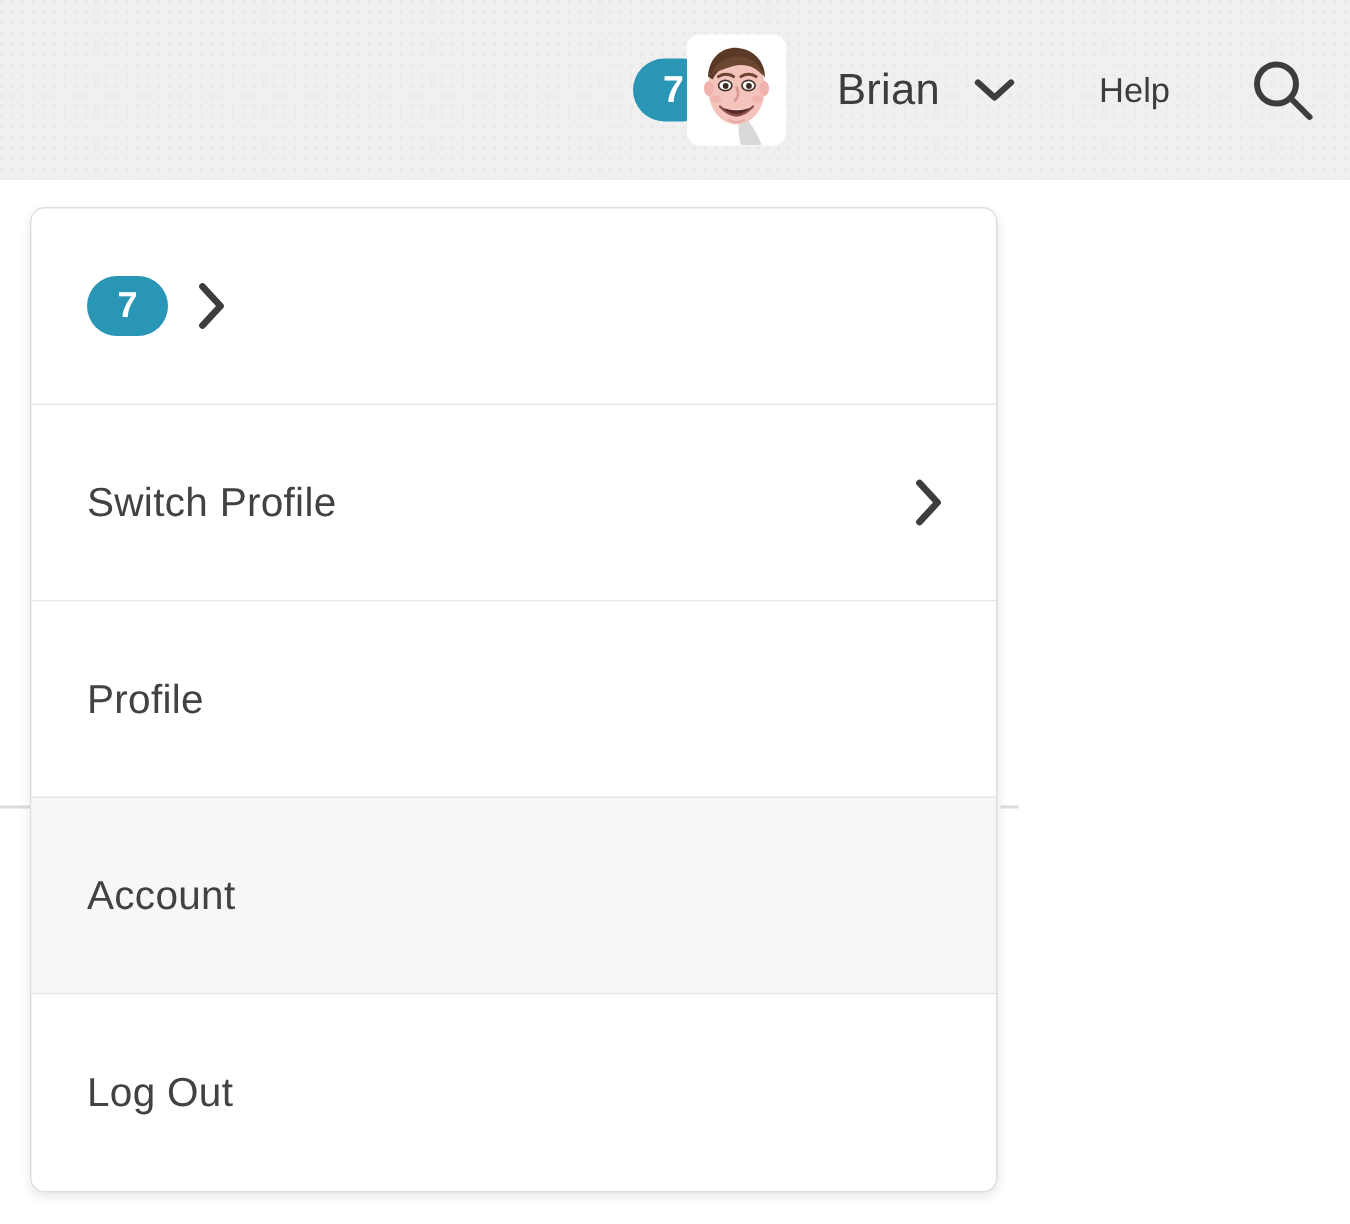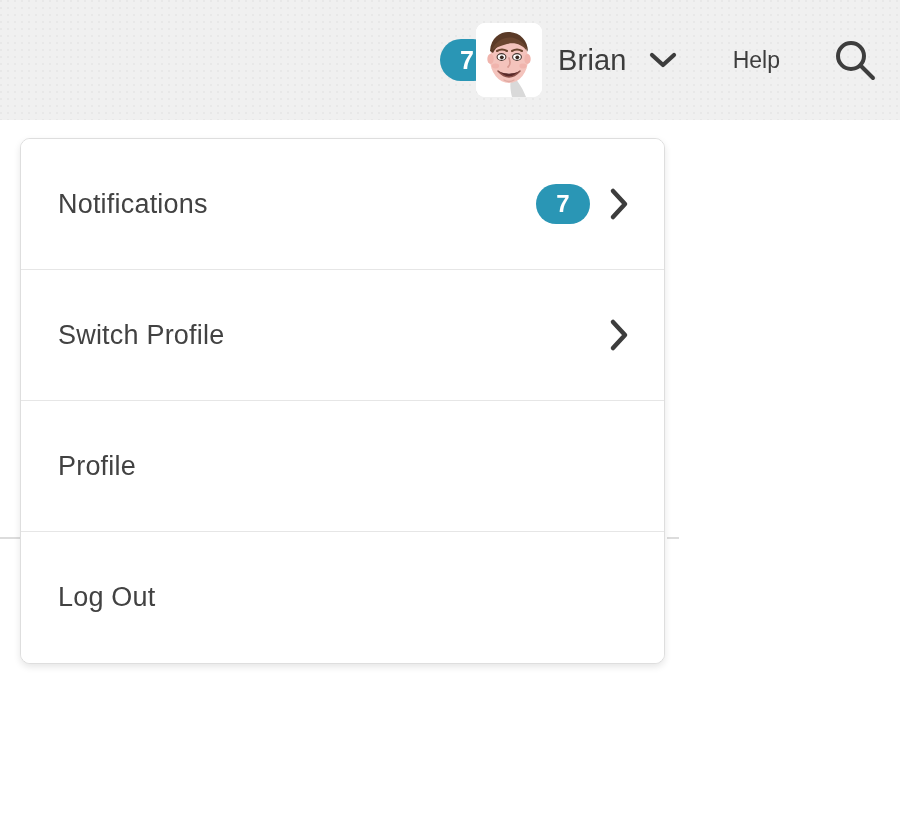--- a/index.html
+++ b/index.html
@@ -73,20 +73,21 @@
     background: #ffffff;
     overflow: hidden;
     display: block;
   }
   #avatar svg { display: block; }
 
   #user-name {
     font-size: 29px;
     color: #3d3d3d;
     letter-spacing: 0.2px;
+    margin-left: 18px;
     white-space: nowrap;
   }
   #user-caret {
     margin-left: 22px;
     display: flex;
     align-items: center;
   }
   #help-link {
     font-size: 23px;
     color: #3d3d3d;
@@ -237,21 +238,20 @@
 
   </div>
 </div>
 
 <div class="bg-rule" id="bg-rule-left"></div>
 <div class="bg-rule" id="bg-rule-right"></div>
 
 <div id="user-dropdown">
 
   <div class="menu-item">
-    <span class="menu-label">Notifications</span>
     <span class="menu-right">
       <span class="item-badge">7</span>
       <span class="chev-right">
         <svg width="22" height="34" viewBox="0 0 22 34" xmlns="http://www.w3.org/2000/svg">
           <path d="M5 4 L17 17 L5 30" stroke="#3d3d3d" stroke-width="4.5" fill="none" stroke-linecap="round" stroke-linejoin="round"></path>
         </svg>
       </span>
     </span>
   </div>
 
@@ -263,18 +263,21 @@
           <path d="M5 4 L17 17 L5 30" stroke="#3d3d3d" stroke-width="4.5" fill="none" stroke-linecap="round" stroke-linejoin="round"></path>
         </svg>
       </span>
     </span>
   </div>
 
   <div class="menu-item">
     <span class="menu-label">Profile</span>
   </div>
 
+  <div class="menu-item is-hovered">
+    <span class="menu-label">Account</span>
+  </div>
 
   <div class="menu-item">
     <span class="menu-label">Log Out</span>
   </div>
 
 </div>
 
 </body></html>

